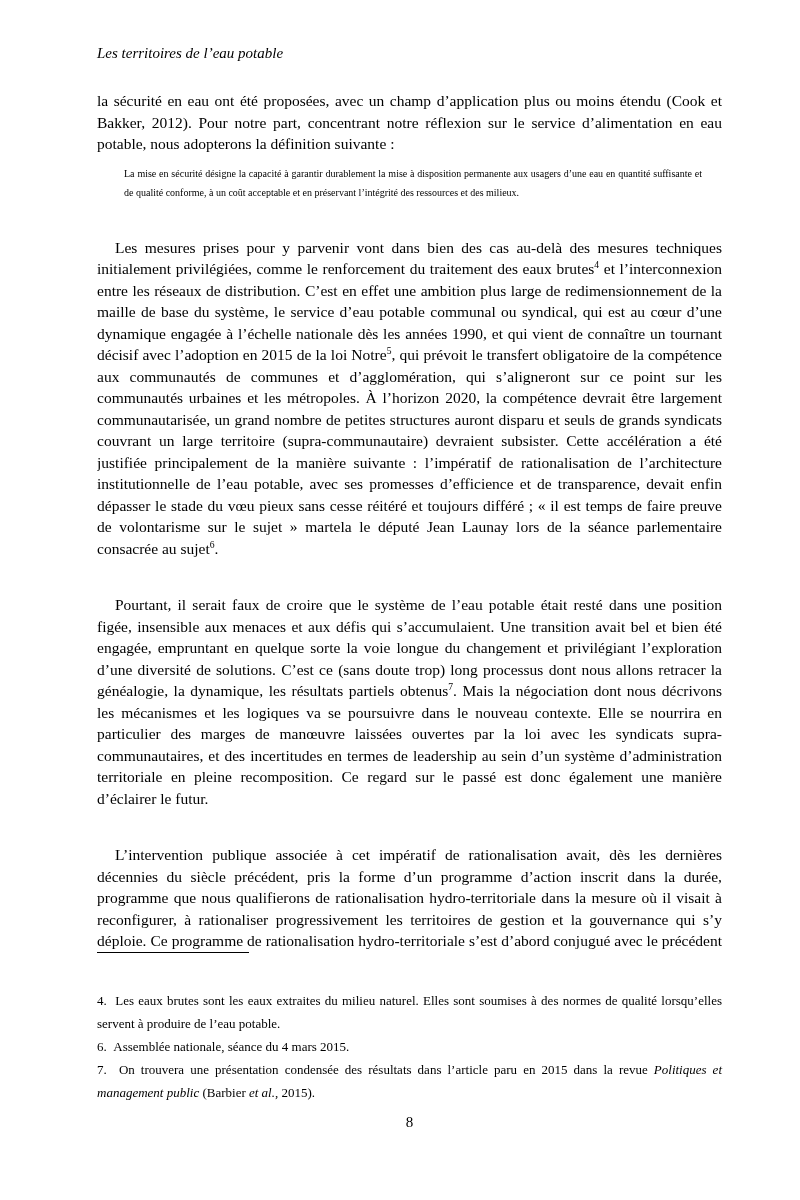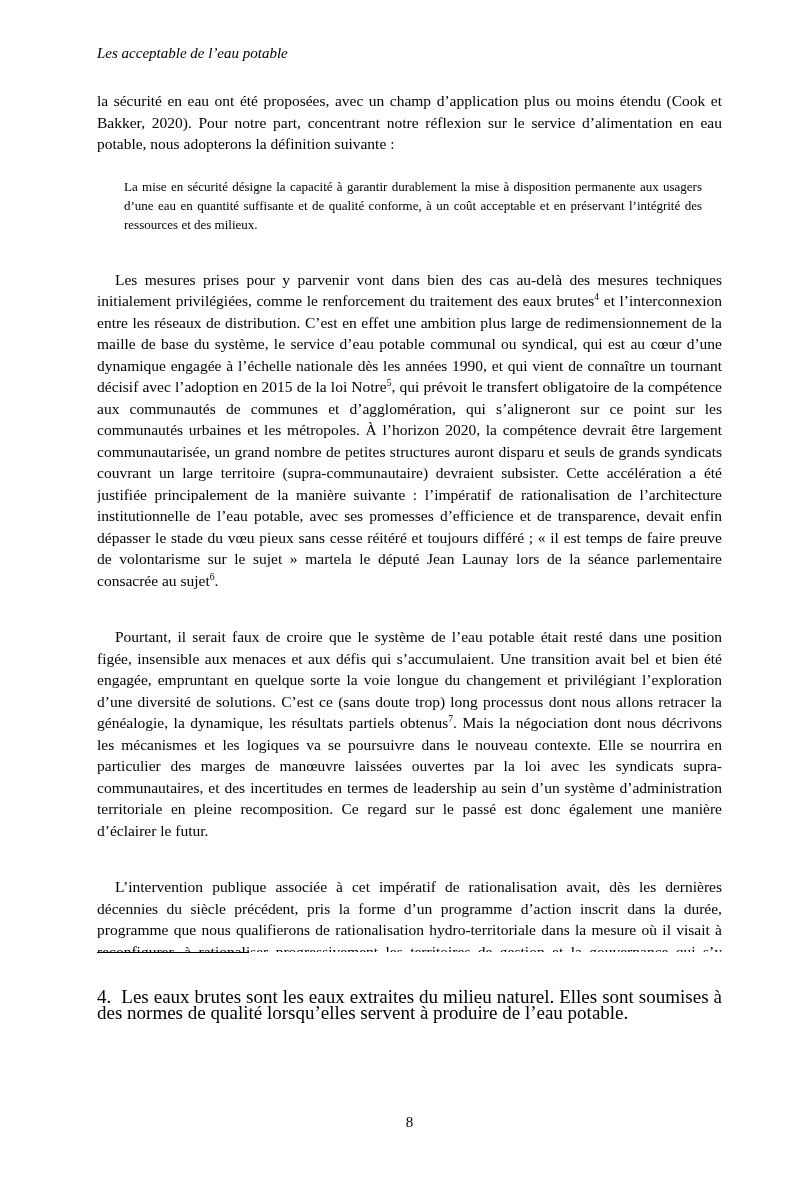--- a/index.html
+++ b/index.html
@@ -33,22 +33,22 @@
     height: 862px;
     overflow: hidden;
     font-size: 15.5px;
     line-height: 21.5px;
     text-align: justify;
   }
   .para { margin: 0; }
   .para.indent { text-indent: 18px; margin-top: 35px; }
   .para.jlast { text-align-last: justify; }
   .quote {
-    margin: 22px 20px 9px 27px;
-    font-size: 13px;
+    margin: 9px 20px 9px 27px;
+    font-size: 10px;
     line-height: 19px;
     text-align: justify;
   }
   sup {
     font-size: 0.62em;
     line-height: 0;
     vertical-align: super;
   }
   .footnote-area {
     position: absolute;
@@ -56,52 +56,54 @@
     left: 97px;
     width: 625px;
   }
   .footnote-separator {
     width: 152px;
     border: none;
     border-top: 1px solid #000000;
     margin: 0 0 7px 0;
   }
   .footnotes {
-    font-size: 19px;
-    line-height: 16px;
+    font-size: 13px;
+    line-height: 23px;
     text-align: justify;
     margin-top: 36px;
   }
   .footnote { margin: 0; }
   .page-number {
     position: absolute;
     top: 1114px;
     left: 97px;
     width: 625px;
     text-align: center;
     font-size: 15px;
   }
 </style>
 </head>
 <body>
 
 <div class="page">
 
-  <div class="running-header">Les acceptable de l’eau potable</div>
+  <div class="running-header">Les territoires de l’eau potable</div>
 
   <div class="text-block">
-      <div class="para">la sécurité en eau ont été proposées, avec un champ d’application plus ou moins étendu (Cook et Bakker, 2020). Pour notre part, concentrant notre réflexion sur le service d’alimentation en eau potable, nous adopterons la définition suivante :</div>
+      <div class="para">la sécurité en eau ont été proposées, avec un champ d’application plus ou moins étendu (Cook et Bakker, 2012). Pour notre part, concentrant notre réflexion sur le service d’alimentation en eau potable, nous adopterons la définition suivante :</div>
       <div class="quote">La mise en sécurité désigne la capacité à garantir durablement la mise à disposition permanente aux usagers d’une eau en quantité suffisante et de qualité conforme, à un coût acceptable et en préservant l’intégrité des ressources et des milieux.</div>
       <div class="para indent">Les mesures prises pour y parvenir vont dans bien des cas au-delà des mesures techniques initialement privilégiées, comme le renforcement du traitement des eaux brutes<sup>4</sup> et l’interconnexion entre les réseaux de distribution. C’est en effet une ambition plus large de redimensionnement de la maille de base du système, le service d’eau potable communal ou syndical, qui est au cœur d’une dynamique engagée à l’échelle nationale dès les années 1990, et qui vient de connaître un tournant décisif avec l’adoption en 2015 de la loi Notre<sup>5</sup>, qui prévoit le transfert obligatoire de la compétence aux communautés de communes et d’agglomération, qui s’aligneront sur ce point sur les communautés urbaines et les métropoles. À l’horizon 2020, la compétence devrait être largement communautarisée, un grand nombre de petites structures auront disparu et seuls de grands syndicats couvrant un large territoire (supra-communautaire) devraient subsister. Cette accélération a été justifiée principalement de la manière suivante : l’impératif de rationalisation de l’architecture institutionnelle de l’eau potable, avec ses promesses d’efficience et de transparence, devait enfin dépasser le stade du vœu pieux sans cesse réitéré et toujours différé ; « il est temps de faire preuve de volontarisme sur le sujet » martela le député Jean Launay lors de la séance parlementaire consacrée au sujet<sup>6</sup>.</div>
       <div class="para indent">Pourtant, il serait faux de croire que le système de l’eau potable était resté dans une position figée, insensible aux menaces et aux défis qui s’accumulaient. Une transition avait bel et bien été engagée, empruntant en quelque sorte la voie longue du changement et privilégiant l’exploration d’une diversité de solutions. C’est ce (sans doute trop) long processus dont nous allons retracer la généalogie, la dynamique, les résultats partiels obtenus<sup>7</sup>. Mais la négociation dont nous décrivons les mécanismes et les logiques va se poursuivre dans le nouveau contexte. Elle se nourrira en particulier des marges de manœuvre laissées ouvertes par la loi avec les syndicats supra-communautaires, et des incertitudes en termes de leadership au sein d’un système d’administration territoriale en pleine recomposition. Ce regard sur le passé est donc également une manière d’éclairer le futur.</div>
       <div class="para indent jlast">L’intervention publique associée à cet impératif de rationalisation avait, dès les dernières décennies du siècle précédent, pris la forme d’un programme d’action inscrit dans la durée, programme que nous qualifierons de rationalisation hydro-territoriale dans la mesure où il visait à reconfigurer, à rationaliser progressivement les territoires de gestion et la gouvernance qui s’y déploie. Ce programme de rationalisation hydro-territoriale s’est d’abord conjugué avec le précédent objectif de généralisation de</div>
     </div>
 
   <div class="footnote-area">
     <hr class="footnote-separator">
     <div class="footnotes">
         <div class="footnote">4.&nbsp;&nbsp;Les eaux brutes sont les eaux extraites du milieu naturel. Elles sont soumises à des normes de qualité lorsqu’elles servent à produire de l’eau potable.</div>
+        <div class="footnote">6.&nbsp;&nbsp;Assemblée nationale, séance du 4 mars 2015.</div>
+        <div class="footnote">7.&nbsp;&nbsp;On trouvera une présentation condensée des résultats dans l’article paru en 2015 dans la revue <i>Politiques et management public</i> (Barbier <i>et al.</i>, 2015).</div>
       </div>
   </div>
 
   <div class="page-number">8</div>
 
 </div>
 
 </body></html>

